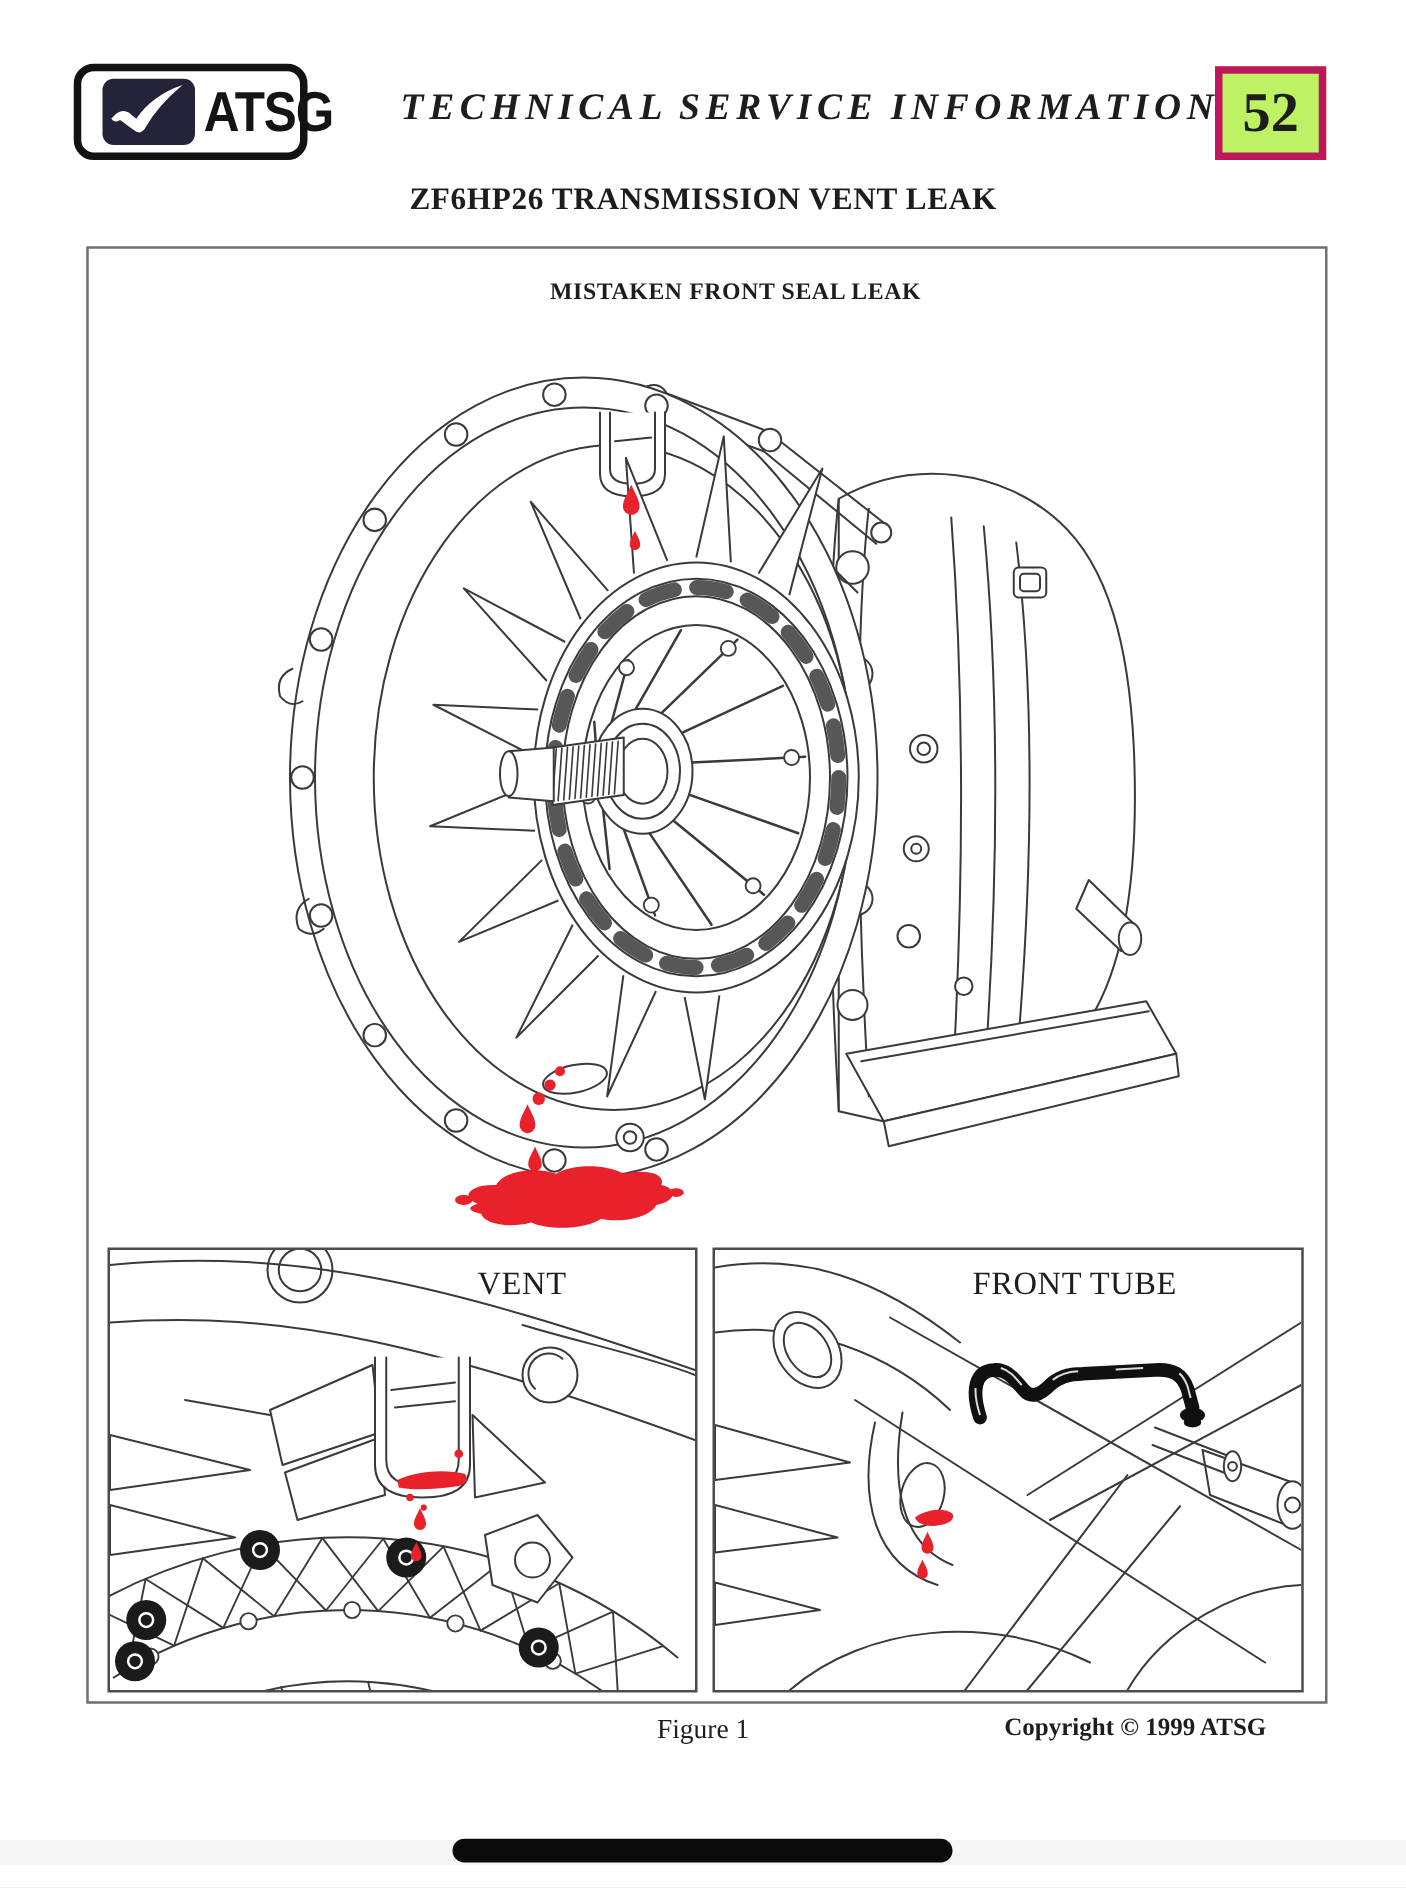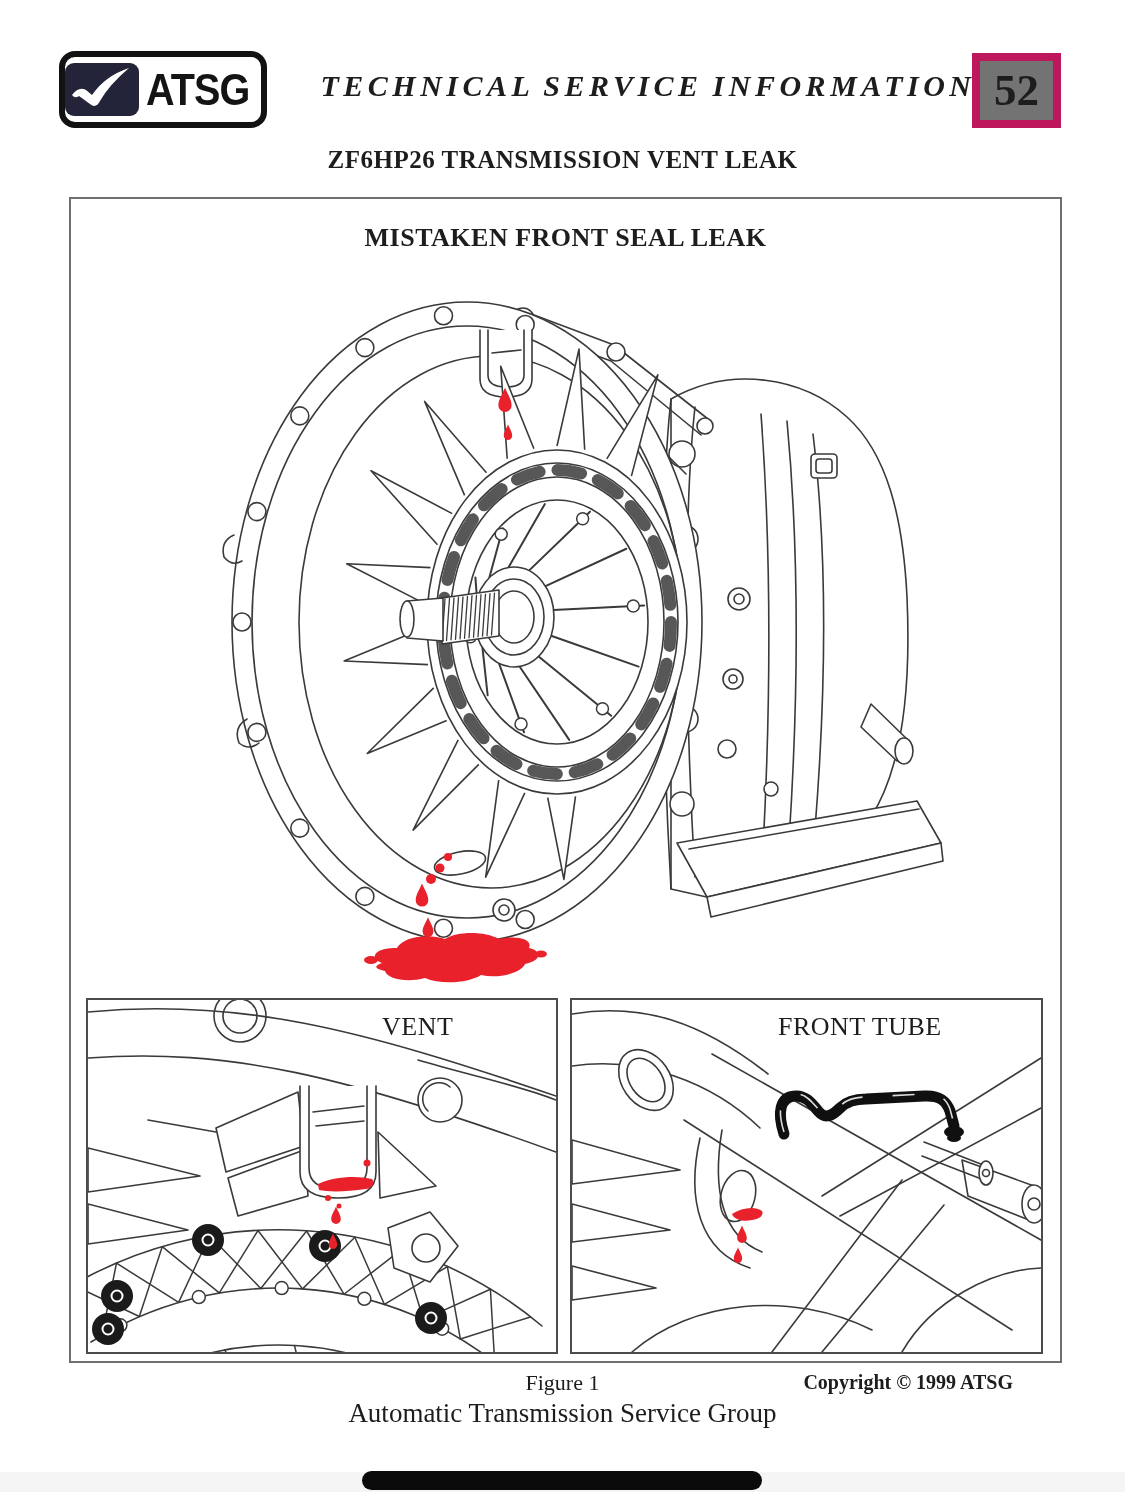--- a/index.html
+++ b/index.html
@@ -1,35 +1,35 @@
 <!DOCTYPE html>
 <html><head>
 <meta charset="utf-8">
 <style>
   html,body{margin:0;padding:0;background:#e9e9e9;}
   .page{position:relative;width:1125px;height:1510px;background:#ffffff;margin:0 auto;
         font-family:"Liberation Serif",serif;color:#1d1d1d;overflow:hidden;}
   .abs{position:absolute;}
 
   
-  .logo-box{left:59px;top:51px;width:208px;height:77px;border:6px solid #121212;border-radius:16px;
-            box-sizing:border-box;display:flex;align-items:center;padding:0 0;background:#fff;}
+  .logo-box{left:59px;top:51px;width:187px;height:77px;border:6px solid #121212;border-radius:16px;
+            box-sizing:border-box;display:flex;align-items:center;padding:0 17px;background:#fff;}
   .logo-mark{width:74px;height:53px;border-radius:9px;flex:none;position:relative;overflow:hidden;}
   .logo-mark svg{position:absolute;left:0;top:0;}
   .logo-text{font-family:"Liberation Sans",sans-serif;font-weight:900;font-size:45px;line-height:1;
              letter-spacing:-1px;transform:scaleX(.88);transform-origin:left center;color:#141414;margin-left:7px;}
   .masthead-title{left:278px;top:69px;width:660px;text-align:center;font-style:italic;font-weight:bold;
                   font-size:30px;letter-spacing:4.5px;word-spacing:-2px;white-space:nowrap;margin-left:40px;}
-  .page-number-box{left:972px;top:53px;width:89px;height:75px;border:8px solid #be185d;box-sizing:border-box;
-                   display:flex;align-items:center;justify-content:center;background:#737373;}
+  .page-number-box{left:972px;top:53px;width:89px;height:75px;border:6px solid #be185d;box-sizing:border-box;
+                   display:flex;align-items:center;justify-content:center;background:#bef264;}
   .page-number-box span{font-weight:bold;font-size:45px;line-height:1;}
 
   
   .doc-title{left:0;top:146px;width:100%;text-align:center;font-weight:bold;font-size:25px;letter-spacing:.5px;}
-  .figure-heading{left:0;top:24px;width:100%;text-align:center;font-weight:bold;font-size:26px;letter-spacing:.5px;}
+  .figure-heading{left:0;top:24px;width:100%;text-align:center;font-weight:bold;font-size:19px;letter-spacing:.5px;padding-left:23px;}
 
   
   .figure-box{left:69px;top:197px;width:993px;height:1166px;border:2px solid #6f6f6f;box-sizing:border-box;background:#fff;}
   .main-diagram{left:0;top:50px;width:989px;height:748px;}
   .panel{box-sizing:border-box;border:2px solid #4c4c4c;background:#fff;overflow:hidden;}
   .panel-left{left:15px;top:799px;width:472px;height:356px;}
   .panel-right{left:499px;top:799px;width:473px;height:356px;}
   .panel-label{position:absolute;top:12px;font-weight:normal;font-size:26px;letter-spacing:.5px;white-space:nowrap;}
   .panel-left .panel-label{left:294px;}
   .panel-right .panel-label{left:206px;}
@@ -359,17 +359,16 @@
         <path d="M0,-12 C3.5,-4 6,-1 6,4 a6,6 0 1 1 -12,0 C-6,-1 -3.5,-4 0,-12 Z" transform="translate(170,235) scale(0.8)"></path>
             <path d="M0,-12 C3.5,-4 6,-1 6,4 a6,6 0 1 1 -12,0 C-6,-1 -3.5,-4 0,-12 Z" transform="translate(166,256) scale(0.7)"></path>
           </g>
       </svg>
       <div class="panel-label">FRONT TUBE</div>
     </div>
   </section>
 
   <div class="abs figure-caption-row">Figure 1</div>
   <div class="abs copyright">Copyright © 1999 ATSG</div>
-  <div class="abs footer-org">Automatic Transmission Service Group</div>
 
   <div class="abs home-band"></div>
   <div class="abs home-indicator"></div>
 </div>
 
 </body></html>

